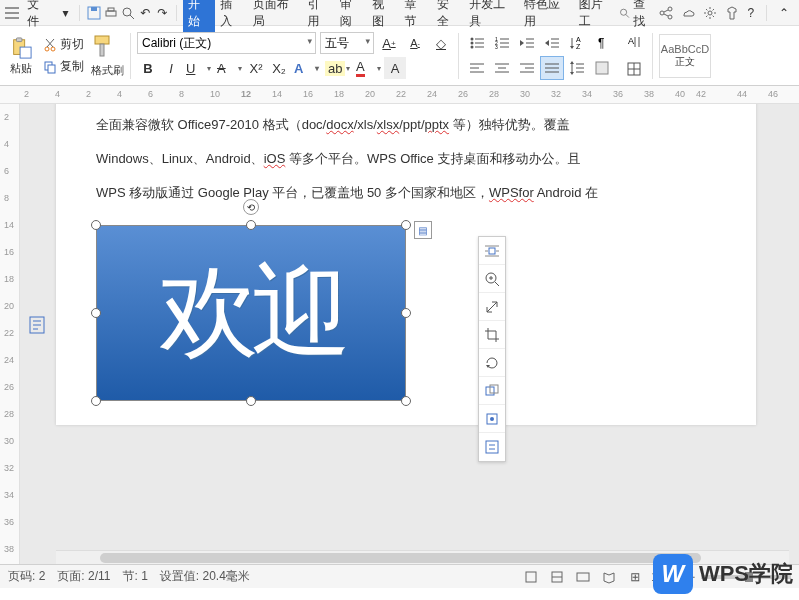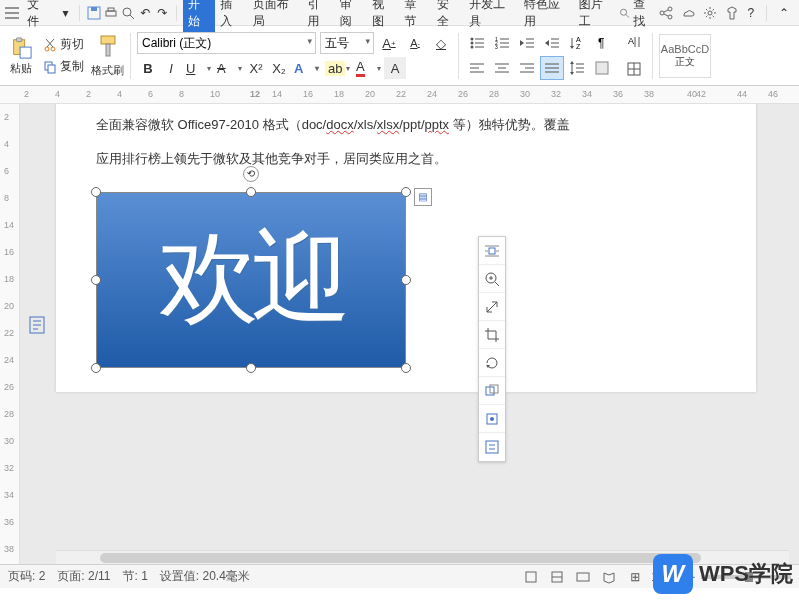--- a/index.html
+++ b/index.html
@@ -182,21 +182,21 @@
         <span>剪切</span>
       </span>
     <span class="btn">
         <svg class="icon-sm" viewBox="0 0 14 14">
           <rect x="2" y="2" width="7" height="8" fill="none" stroke="#4472c4"></rect>
           <rect x="5" y="5" width="7" height="8" fill="#fff" stroke="#4472c4"></rect>
         </svg>
         <span>复制</span>
       </span>
   </div>
-  <div class="rgroup" style="align-items:center">
+  <div class="rgroup" style="align-items:flex-start">
     <svg width="22" height="26">
         <rect x="4" y="2" width="14" height="8" fill="#f7d77e" stroke="#b89130"></rect>
         <rect x="9" y="10" width="4" height="12" fill="#ccc" stroke="#888"></rect>
       </svg>
     <span style="font-size:11px">格式刷</span>
   </div>
   <div class="vsep"></div>
   <div class="rgroup">
     <div class="font-row">
       <span class="sel-wrap"><input class="font-sel" value="Calibri (正文)" style=""></span>
@@ -341,35 +341,35 @@
 </div>
 
 <div class="rulers">
     <span class="num" style="left: 24px;">2</span>
     <span class="num" style="left: 55px;">4</span>
     <span class="num" style="left: 86px;">2</span>
     <span class="num" style="left: 117px;">4</span>
     <span class="num" style="left: 148px;">6</span>
     <span class="num" style="left: 179px;">8</span>
     <span class="num" style="left: 210px;">10</span>
-    <span class="num" style="left: 250px; font-weight: bold;">12</span>
+    <span class="num" style="left: 241px; font-weight: bold;">12</span>
     <span class="num" style="left: 272px;">14</span>
     <span class="num" style="left: 303px;">16</span>
     <span class="num" style="left: 334px;">18</span>
     <span class="num" style="left: 365px;">20</span>
     <span class="num" style="left: 396px;">22</span>
     <span class="num" style="left: 427px;">24</span>
     <span class="num" style="left: 458px;">26</span>
     <span class="num" style="left: 489px;">28</span>
     <span class="num" style="left: 520px;">30</span>
     <span class="num" style="left: 551px;">32</span>
     <span class="num" style="left: 582px;">34</span>
     <span class="num" style="left: 613px;">36</span>
     <span class="num" style="left: 644px;">38</span>
-    <span class="num" style="left: 675px; margin-left: 12px;">40</span>
+    <span class="num" style="left: 675px;">40</span>
     <span class="num" style="left: 696px;">42</span>
     <span class="num" style="left: 737px;">44</span>
     <span class="num" style="left: 768px;">46</span>
   </div>
 
 <div class="document-area">
   <div class="vruler">
       <span class="vnum" style="top: 8px;">2</span>
       <span class="vnum" style="top: 35px;">4</span>
       <span class="vnum" style="top: 62px;">6</span>
@@ -392,21 +392,22 @@
       <svg width="16" height="18">
         <rect x="1" y="1" width="14" height="16" fill="none" stroke="#4472c4"></rect>
         <line x1="4" y1="5" x2="12" y2="5" stroke="#4472c4"></line>
         <line x1="4" y1="9" x2="12" y2="9" stroke="#4472c4"></line>
         <line x1="4" y1="13" x2="9" y2="13" stroke="#4472c4"></line>
       </svg>
     </div>
 
   <div class="page">
     <p><span>全面兼容微软 Office97-2010 格式（doc/</span><span class="redline">docx</span><span>/xls/</span><span class="redline">xlsx</span><span>/ppt/</span><span class="redline">pptx</span><span> 等）独特优势。覆盖</span></p>
-    <p>应用排行榜上领先于微软及其他竞争对手，居同类应用之首。</p>
+    <p><span>Windows、Linux、Android、</span><span class="redline">iOS</span><span> 等多个平台。WPS Office 支持桌面和移动办公。且</span></p>
+    <p><span>WPS 移动版通过 Google Play 平台，已覆盖地 50 多个国家和地区，</span><span class="redline">WPSfor</span><span> Android 在</span></p>
 
     <div class="wordart-container">
       <div class="rotate-handle">⟲</div>
       <div class="wrap-handle">▤</div>
       <div class="wordart">
           <span class="wordart-text">欢迎</span>
         </div>
       <div class="sel-handle sh-tl"></div>
       <div class="sel-handle sh-tm"></div>
       <div class="sel-handle sh-tr"></div>

